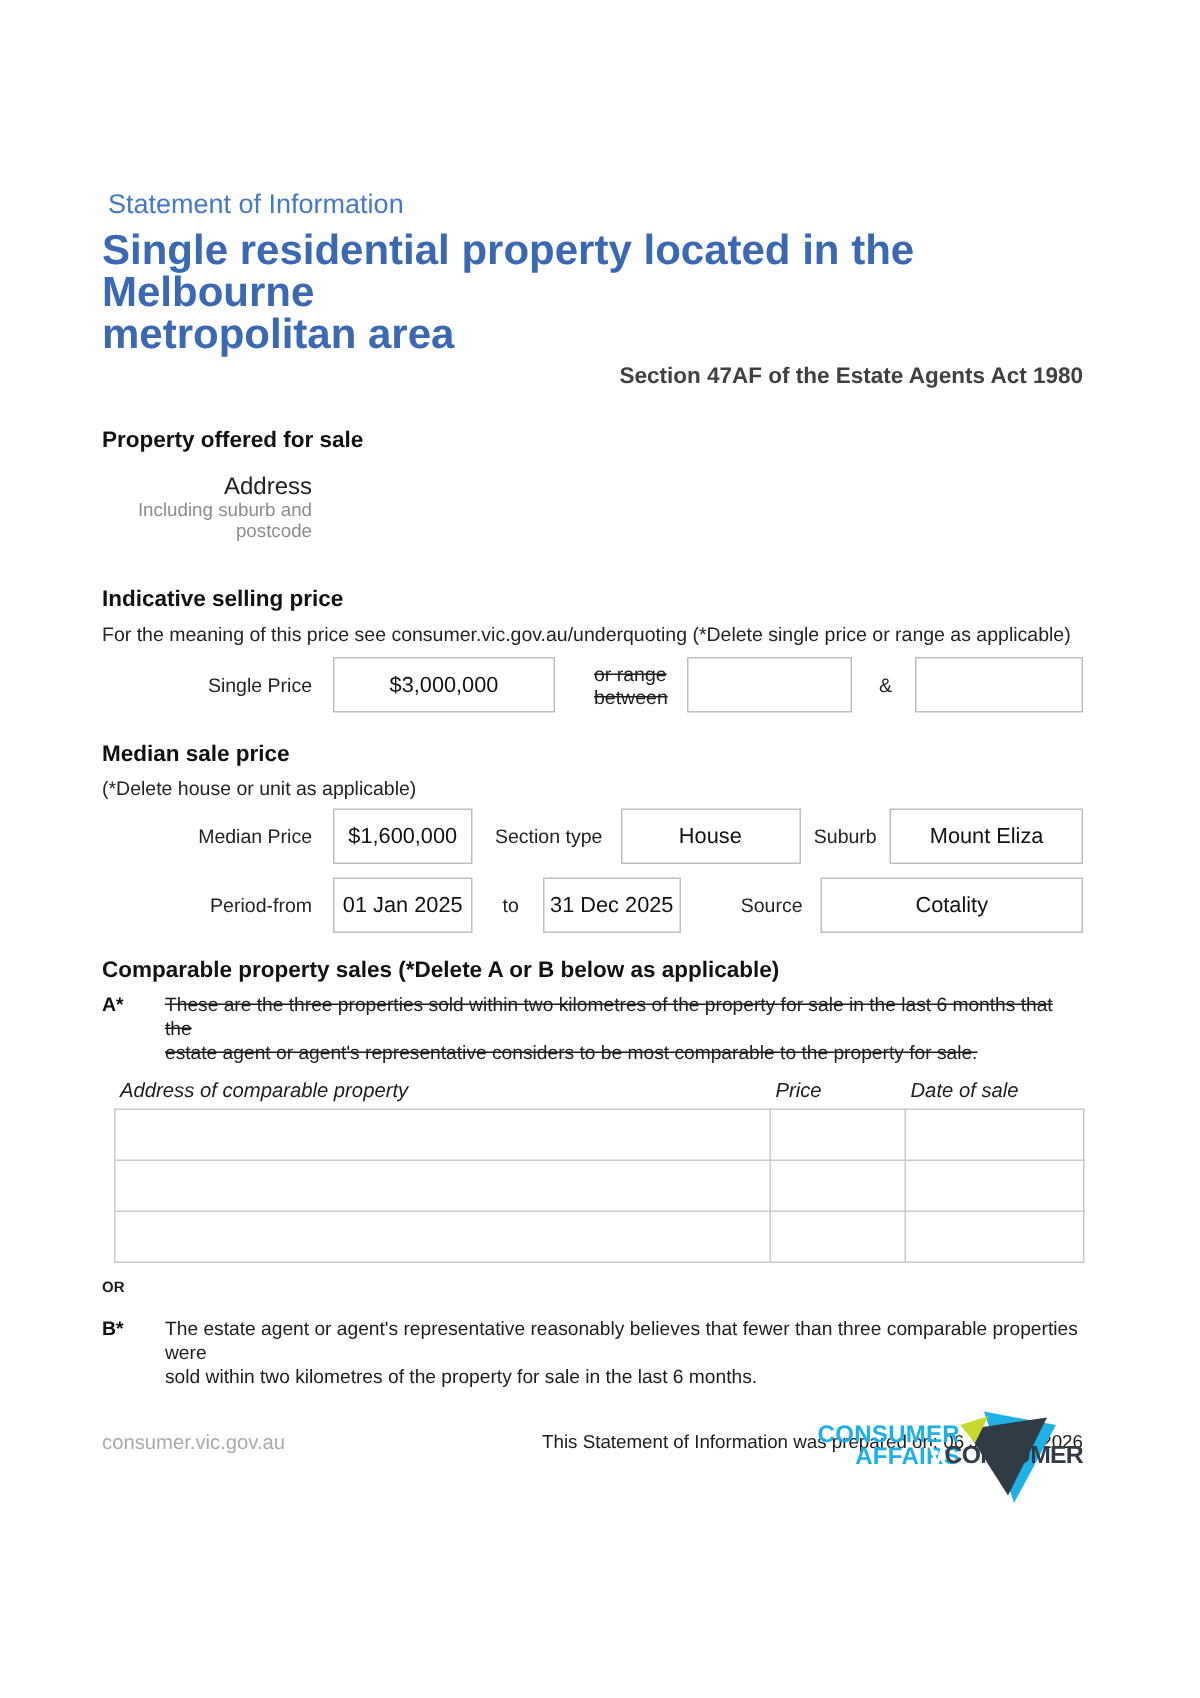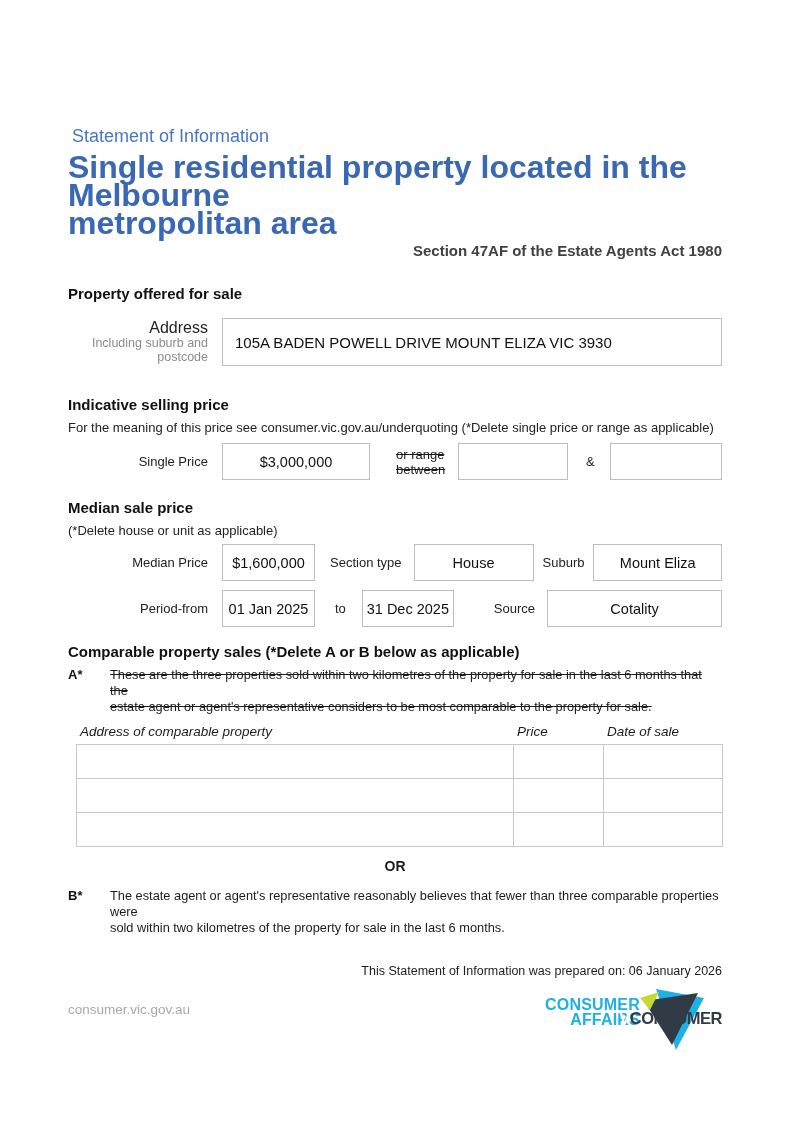--- a/index.html
+++ b/index.html
@@ -6,21 +6,21 @@
   html,body { background:#ffffff; }
   body { width:800px; }
   .page {
     position:relative; width:800px; height:1132px; background:#ffffff;
     font-family:"Liberation Sans","DejaVu Sans",sans-serif; color:#1c1c1c;
     overflow:hidden;
   }
   .content { padding:126px 78px 0 68px; }
 
   .eyebrow { font-size:18px; color:#4678c6; padding-left:4px; }
-  .title { font-size:32px; font-weight:bold; color:#3a68b2; line-height:28px; margin-top:6px; }
+  .title { font-size:28px; font-weight:bold; color:#3a68b2; line-height:28px; margin-top:6px; }
   .section-ref { font-size:15px; font-weight:bold; color:#404040; text-align:right; margin-top:5px; }
 
   h2 { font-size:15px; font-weight:bold; color:#111; }
   .h2-pofs { margin-top:26px; }
   .h2-isp  { margin-top:30px; }
   .h2-msp  { margin-top:19px; }
   .h2-cps  { margin-top:16px; }
 
   .note { font-size:13px; color:#222; margin-top:7px; }
 
@@ -67,25 +67,25 @@
   .ch { padding-left:4px;font-style:italic; }
   .ch.c1 { width:437px; flex:none; }
   .ch.c2 { width:90px; flex:none; }
   .ch.c3 { width:119px; flex:none; }
   table.cmp-table { border-collapse:collapse; table-layout:fixed; width:646px; margin-top:5px; }
   table.cmp-table td { border:1px solid #c8c8c8; height:34px; font-size:13px; padding:0 4px; }
   table.cmp-table td:nth-child(1){ width:437px; }
   table.cmp-table td:nth-child(2){ width:90px; }
   table.cmp-table td:nth-child(3){ width:119px; }
 
-  .or { font-size:14px; font-weight:bold; margin-top:11px;text-align:center; }
+  .or { font-size:10px; font-weight:bold; margin-top:11px; }
   .opt-b { margin-top:14px; }
   .prepared { text-align:right; font-size:12.5px; margin-top:28px; color:#1c1c1c; }
 
-  .footer { position:absolute; left:68px; right:78px; top:988px; height:64px; }
+  .footer { position:absolute; left:68px; right:78px; top:940px; height:64px; }
   .website { position:absolute; left:0; top:14px; font-size:13.5px; color:#a9a9a9; }
   .logo { position:absolute; right:0; top:0; width:180px; height:64px; }
   .logo-words { position:absolute; right:82px; top:9px; text-align:right;
     font-weight:bold; font-size:16px; line-height:15px; letter-spacing:0.2px; }
   .logo-triangle { position:absolute; right:18px; top:0; width:64px; height:62px; }
   .logo-victoria { position:absolute; right:0; top:21px; font-weight:bold; font-size:16.5px;
     letter-spacing:-0.5px; white-space:nowrap; }
 </style>
 </head>
 <body>
@@ -96,21 +96,20 @@
     <div class="eyebrow">Statement of Information</div>
     <h1 class="title">Single residential property located in the Melbourne<br>metropolitan area</h1>
     <div class="section-ref">Section 47AF of the Estate Agents Act 1980</div>
 
     <h2 class="h2-pofs">Property offered for sale</h2>
     <div class="row address-row">
       <div class="label-col">
         <div class="lbl">Address</div>
         <div class="sub">Including suburb and<br>postcode</div>
       </div>
-      <div class="field address-field">105A BADEN POWELL DRIVE MOUNT ELIZA VIC 3930</div>
     </div>
 
     <h2 class="h2-isp">Indicative selling price</h2>
     <div class="note">For the meaning of this price see consumer.vic.gov.au/underquoting (*Delete single price or range as applicable)</div>
     <div class="row price-row">
       <div class="label-col">Single Price</div>
       <div class="field box-single">$3,000,000</div>
       <div class="strike-label">or range<br>between</div>
       <div class="field box-range1"></div>
       <div class="amp">&amp;</div>

